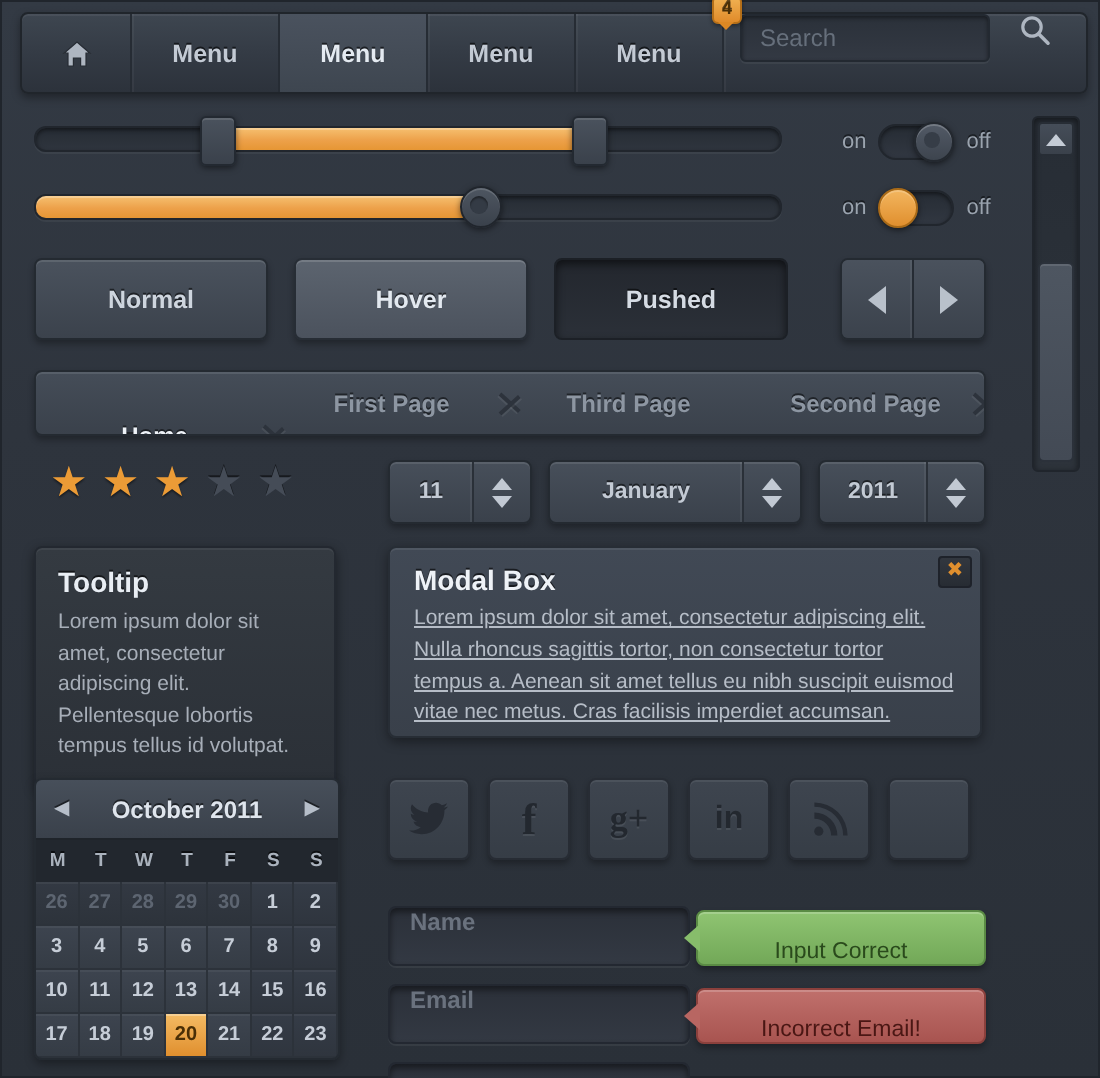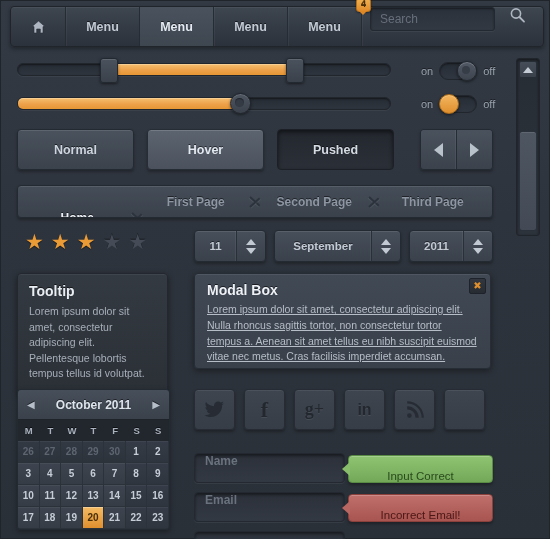--- a/index.html
+++ b/index.html
@@ -412,45 +412,45 @@
   <div class="breadcrumb">
     <div class="crumb active">
       <span>Home</span>
       <i class="chev"></i>
     </div>
     <div class="crumb">
       <span>First Page</span>
       <i class="chev"></i>
     </div>
     <div class="crumb">
+      <span>Third Page</span>
+    </div>
+    <div class="crumb">
       <span>Second Page</span>
       <i class="chev"></i>
-    </div>
-    <div class="crumb">
-      <span>Third Page</span>
     </div>
   </div>
 
   <div class="stars">
     <span class="star on">★</span>
     <span class="star on">★</span>
     <span class="star on">★</span>
     <span class="star">★</span>
     <span class="star">★</span>
   </div>
 
   <div class="stepper" style="left:193px;top:229px;width:70px;">
     <div class="stepval">11</div>
     <div class="steparrows">
       <i class="tri-u"></i>
       <i class="tri-d"></i>
     </div>
   </div>
   <div class="stepper" style="left:273px;top:229px;width:125px;">
-    <div class="stepval">September</div>
+    <div class="stepval">January</div>
     <div class="steparrows">
       <i class="tri-u"></i>
       <i class="tri-d"></i>
     </div>
   </div>
   <div class="stepper" style="left:408px;top:229px;width:82px;">
     <div class="stepval">2011</div>
     <div class="steparrows">
       <i class="tri-u"></i>
       <i class="tri-d"></i>

